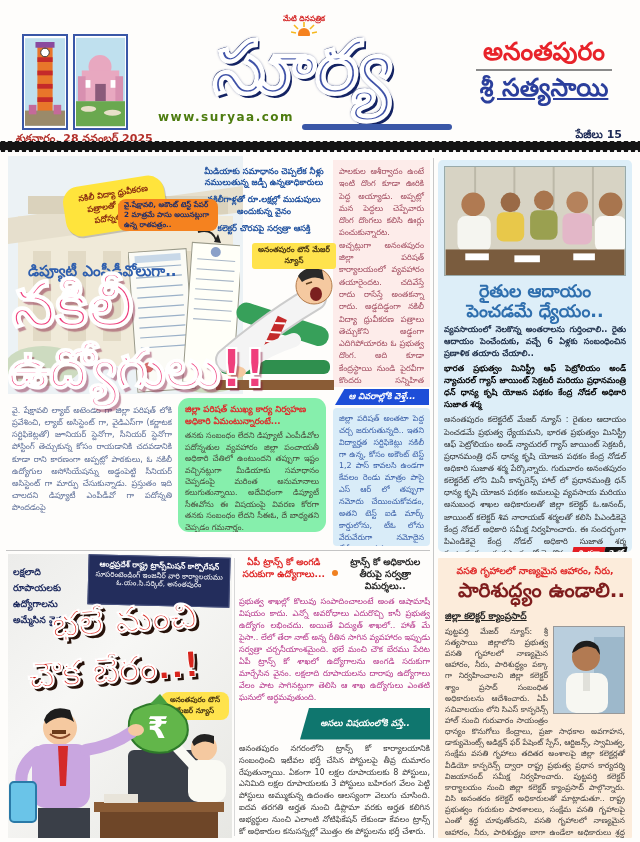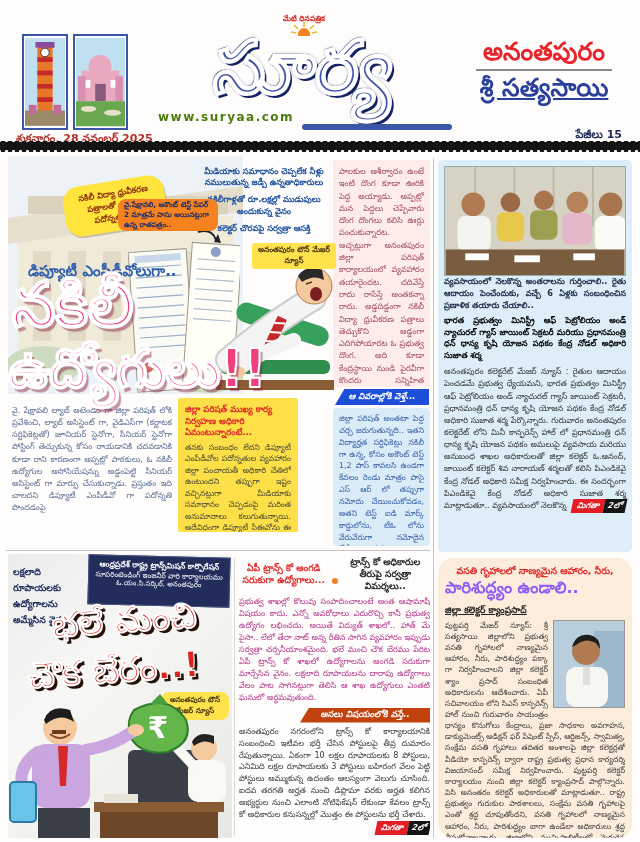--- a/index.html
+++ b/index.html
@@ -51,22 +51,22 @@
          font-size:7.2px;font-weight:bold;color:#1d2d6b;text-align:left;box-sizing:border-box;z-index:6;}
   .docs{position:absolute;left:128px;top:226px;width:112px;height:172px;z-index:2;}
   .cartoon1{position:absolute;left:210px;top:240px;width:130px;height:166px;z-index:3;}
   .kicker{position:absolute;left:28px;top:262px;font-size:15px;font-weight:900;color:#2f5fae;z-index:7;}
   .h1a{position:absolute;left:12px;top:274px;font-size:62px;font-weight:900;color:#ef3f7c;z-index:7;line-height:1;
        -webkit-text-stroke:2px #fff;text-shadow:3px 4px 1px rgba(130,20,60,.45),0 0 2px #fff;}
   .h1b{position:absolute;left:8px;top:342px;font-size:53px;font-weight:900;color:#ef3f7c;z-index:7;line-height:1;
        letter-spacing:-1px;-webkit-text-stroke:2px #fff;text-shadow:3px 4px 1px rgba(130,20,60,.45),0 0 2px #fff;}
   .bodyleft{position:absolute;left:12px;top:404px;width:160px;height:118px;color:#5a6c96;font-size:8.1px;
             line-height:1.5;text-align:justify;overflow:hidden;z-index:4;}
-  .yellowbox{position:absolute;left:178px;top:398px;width:120px;height:134px;background:#fde047;padding:6px 7px;
-             box-sizing:border-box;overflow:hidden;z-index:4;border-radius:2px;}
+  .yellowbox{position:absolute;left:178px;top:398px;width:148px;height:134px;background:#86efac;padding:6px 7px;
+             box-sizing:border-box;overflow:hidden;z-index:4;border-radius:11px;}
   .yb-title{color:#e02a2a;font-weight:bold;font-size:8.6px;line-height:1.35;margin-bottom:3px;}
   .yb-text{color:#4a4a3a;font-size:7.9px;line-height:1.45;text-align:justify;}
   .banner-purple{position:absolute;left:335px;top:389px;width:94px;height:16px;background:#1d4ed8;color:#fff;
                  font-weight:bold;font-style:italic;font-size:8.5px;display:flex;align-items:center;justify-content:center;
                  clip-path:polygon(10% 0,100% 0,100% 100%,0 100%);z-index:3;}
   .bluebox{position:absolute;left:333px;top:408px;width:97px;height:138px;background:#d9ecf8;color:#3a5fa8;
            font-size:7.9px;line-height:1.5;text-align:justify;padding:5px 6px;box-sizing:border-box;overflow:hidden;
            border-radius:4px;z-index:2;}
 
   
@@ -78,24 +78,24 @@
   
   .art1{position:absolute;left:438px;top:160px;width:194px;height:392px;background:#ddeef8;border-radius:5px;
         padding:6px;box-sizing:border-box;overflow:hidden;}
   .photo1{width:100%;height:110px;border:1px solid #9aa;box-sizing:border-box;background:#cdd6cd;}
   .photo1 svg{display:block;width:100%;height:100%;}
   .a1head{color:#2f6fae;font-size:17.5px;text-align:center;margin:5px 0 3px;line-height:1.15;font-weight:900;}
   .a1intro{font-size:8.2px;font-weight:bold;color:#20304a;line-height:1.45;text-align:justify;margin-bottom:3px;}
   .a1byline{font-size:8.2px;font-weight:bold;color:#000;line-height:1.45;text-align:justify;margin-bottom:3px;}
   .a1body{font-size:8.1px;color:#333;line-height:1.5;text-align:justify;}
 
-  .art2{position:absolute;left:438px;top:558px;width:194px;height:280px;background:#fcecdb;border-radius:15px;
+  .art2{position:absolute;left:438px;top:558px;width:194px;height:280px;background:#fcecdb;border-radius:1px;
         padding:7px;box-sizing:border-box;overflow:hidden;}
   .a2h1{color:#e02a2a;font-size:9.4px;font-weight:bold;text-align:center;line-height:1.25;}
-  .a2h2{color:#8b5cf6;font-size:16px;font-weight:900;text-align:left;margin:1px 0 4px;}
+  .a2h2{color:#7f1d1d;font-size:20px;font-weight:900;text-align:right;margin:1px 0 4px;}
   .a2sub{font-size:9px;font-weight:bold;color:#222;text-decoration:underline;margin-bottom:3px;}
   .portrait{float:right;width:72px;height:88px;margin:0 0 3px 5px;border:1px solid #999;box-sizing:border-box;}
   .portrait svg{display:block;width:100%;height:100%;}
   .a2body{font-size:7.7px;color:#3a3a3a;line-height:1.45;text-align:justify;}
 
   
   .blsec{position:absolute;left:8px;top:554px;width:224px;height:284px;overflow:hidden;
          background:linear-gradient(135deg,#ececea 0%,#f7f7f5 40%,#e7e7e3 100%);}
   .sidenote{position:absolute;left:5px;top:10px;width:76px;color:#1d2a5e;font-weight:bold;font-size:9.4px;line-height:1.7;}
   .board{position:absolute;left:80px;top:2px;width:142px;height:50px;background:#232d5c;color:#fff;text-align:center;
@@ -107,26 +107,26 @@
            -webkit-text-stroke:1px #fff;text-shadow:3px 3px 0 #27120a;white-space:nowrap;}
   .script2{position:absolute;left:20px;top:96px;font-size:35px;font-weight:900;color:#d8251d;transform:rotate(-4deg);
            -webkit-text-stroke:1px #fff;text-shadow:3px 3px 0 #27120a;white-space:nowrap;}
   .credit2{position:absolute;right:3px;top:138px;width:64px;background:#ffe34d;border-radius:8px;font-size:7.3px;
            font-weight:bold;color:#463310;text-align:center;padding:3px 2px;}
   .cartoon2{position:absolute;left:0;bottom:0;width:224px;height:148px;}
   .cartoon2 svg{display:block;width:100%;height:100%;}
 
   
   .bmsec{position:absolute;left:239px;top:556px;width:191px;height:282px;overflow:hidden;}
-  .bmheads{display:flex;align-items:center;gap:3px;}
+  .bmheads{display:flex;align-items:flex-start;gap:3px;}
   .bmh-red{color:#e02a2a;font-weight:bold;font-size:9.2px;text-align:center;flex:1;line-height:1.3;}
   .dot{width:6px;height:6px;background:#f08020;border-radius:50%;margin-top:14px;flex:0 0 auto;}
   .bmh-dark{color:#262626;font-weight:bold;font-size:9.2px;text-align:center;flex:1;line-height:1.3;}
   .bmintro{color:#b5338a;font-size:8.1px;line-height:1.48;text-align:justify;margin-top:4px;}
-  .banner-orange{margin:4px 0 3px auto;width:130px;height:15px;background:#c2410c;color:#fff;font-weight:bold;
+  .banner-orange{margin:4px 0 3px auto;width:130px;height:32px;background:#0f766e;color:#fff;font-weight:bold;
                  font-style:italic;font-size:8.8px;display:flex;align-items:center;justify-content:center;
                  clip-path:polygon(7% 0,100% 0,100% 100%,0 100%);}
   .bmbody{color:#3a3a3a;font-size:8.1px;line-height:1.48;text-align:justify;}
 </style>
 </head>
 <body>
 
 <div class="page">
 
   <div class="frame frame1">
@@ -309,20 +309,24 @@
         <circle cx="134" cy="36" r="11" fill="#b5825c"></circle>
           <rect x="119" y="47" width="30" height="32" rx="7" fill="#e3b7c8"></rect>
         <circle cx="168" cy="38" r="12" fill="#a8754e"></circle>
           <rect x="152" y="50" width="32" height="36" rx="8" fill="#fafaf6"></rect>
         <rect x="0" y="84" width="182" height="26" fill="#7a5c3e"></rect>
         <rect x="20" y="88" width="24" height="7" fill="#fff"></rect>
           <rect x="70" y="90" width="26" height="7" fill="#fff"></rect>
         <rect x="130" y="88" width="22" height="7" fill="#fff"></rect>
       </svg>
     </div>
+    <div class="a1head">
+      <span>రైతుల ఆదాయం</span><br>
+      <span>పెంచడమే ధ్యేయం..</span>
+    </div>
     <div class="a1intro">వ్యవసాయంలో నెలకొన్న అంతరాలను గుర్తించాలి.. రైతు ఆదాయం పెంచేందుకు, వచ్చే 6 ఏళ్లకు సంబంధించిన ప్రణాళిక తయారు చేయాలి..</div>
     <div class="a1byline">భారత ప్రభుత్వం మినిస్ట్రీ ఆఫ్ పెట్రోలియం అండ్ న్యాచురల్ గ్యాస్ జాయింట్ సెక్రటరీ మరియు ప్రధానమంత్రి ధన్ ధాన్య కృషి యోజన పథకం కేంద్ర నోడల్ అధికారి సుజాత శర్మ</div>
     <div class="a1body">
       <span>అనంతపురం కలెక్టరేట్ మేజర్ న్యూస్ : రైతుల ఆదాయం పెంచడమే ప్రభుత్వ ధ్యేయమని, భారత ప్రభుత్వం మినిస్ట్రీ ఆఫ్ పెట్రోలియం అండ్ న్యాచురల్ గ్యాస్ జాయింట్ సెక్రటరీ, ప్రధానమంత్రి ధన్ ధాన్య కృషి యోజన పథకం కేంద్ర నోడల్ అధికారి సుజాత శర్మ పేర్కొన్నారు. గురువారం అనంతపురం కలెక్టరేట్ లోని మినీ కాన్ఫరెన్స్ హాల్ లో ప్రధానమంత్రి ధన్ ధాన్య కృషి యోజన పథకం అమలుపై వ్యవసాయ మరియు అనుబంధ శాఖల అధికారులతో జిల్లా కలెక్టర్ ఓ.ఆనంద్, జాయింట్ కలెక్టర్ శివ నారాయణ్ శర్మలతో కలిసి పిఎండికెవై కేంద్ర నోడల్ అధికారి సమీక్ష నిర్వహించారు. ఈ సందర్భంగా పిఎండికెవై కేంద్ర నోడల్ అధికారి సుజాత శర్మ మాట్లాడుతూ.. వ్యవసాయంలో నెలకొన్న</span>
       <span class="more">
         <span class="m1">మిగతా</span>
         <span class="m2">2లో</span>
       </span>
     </div>
   </div>

